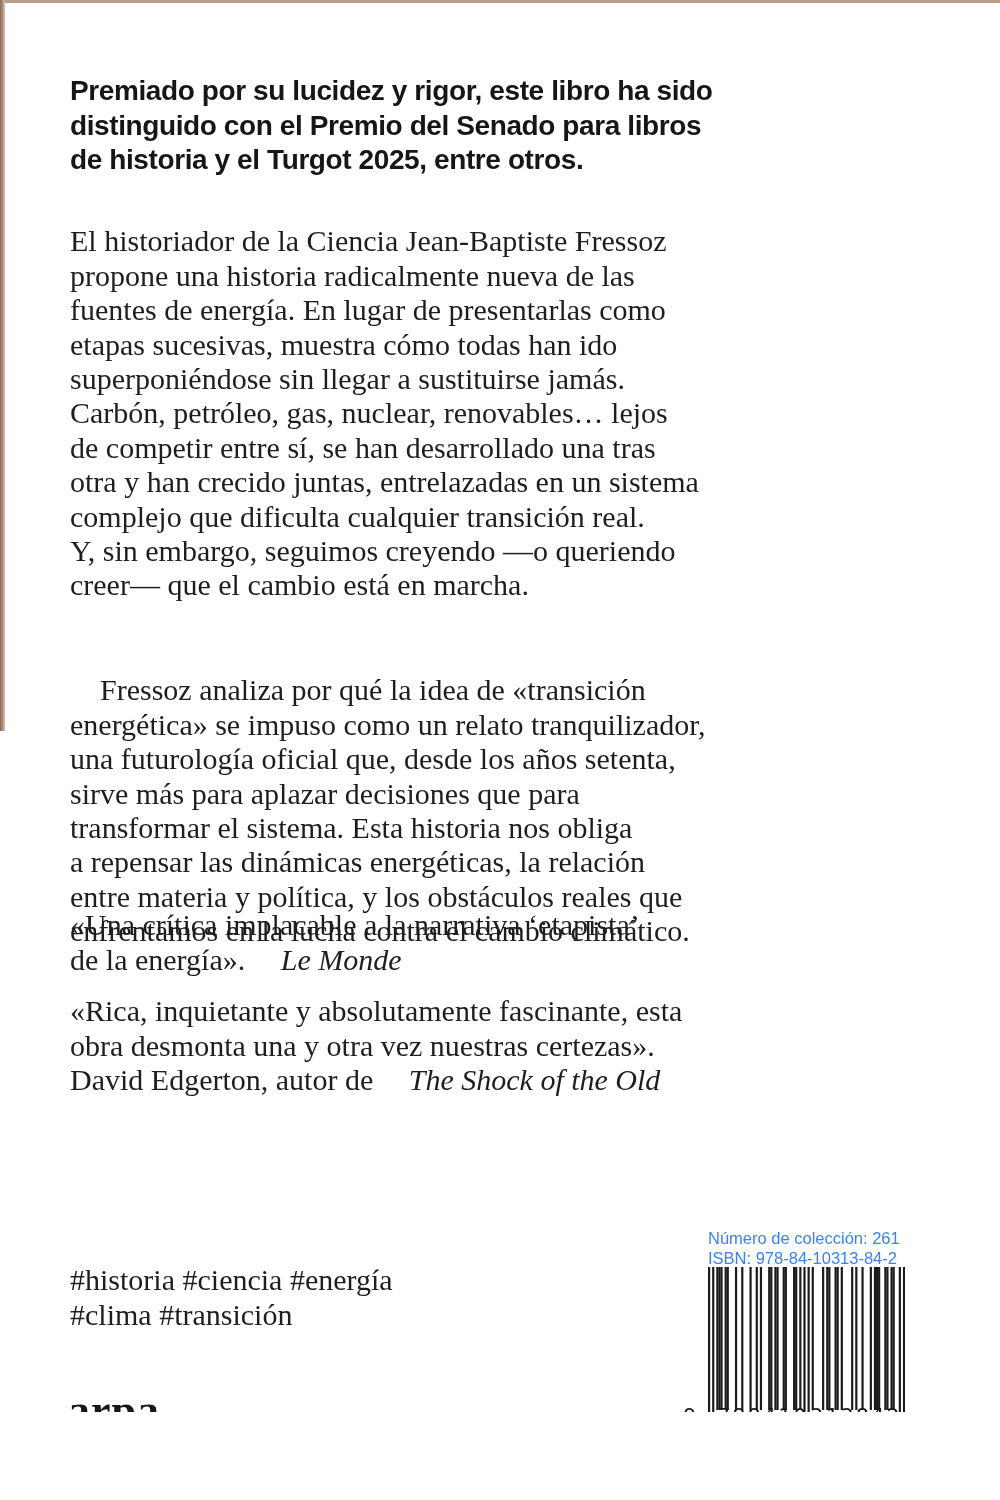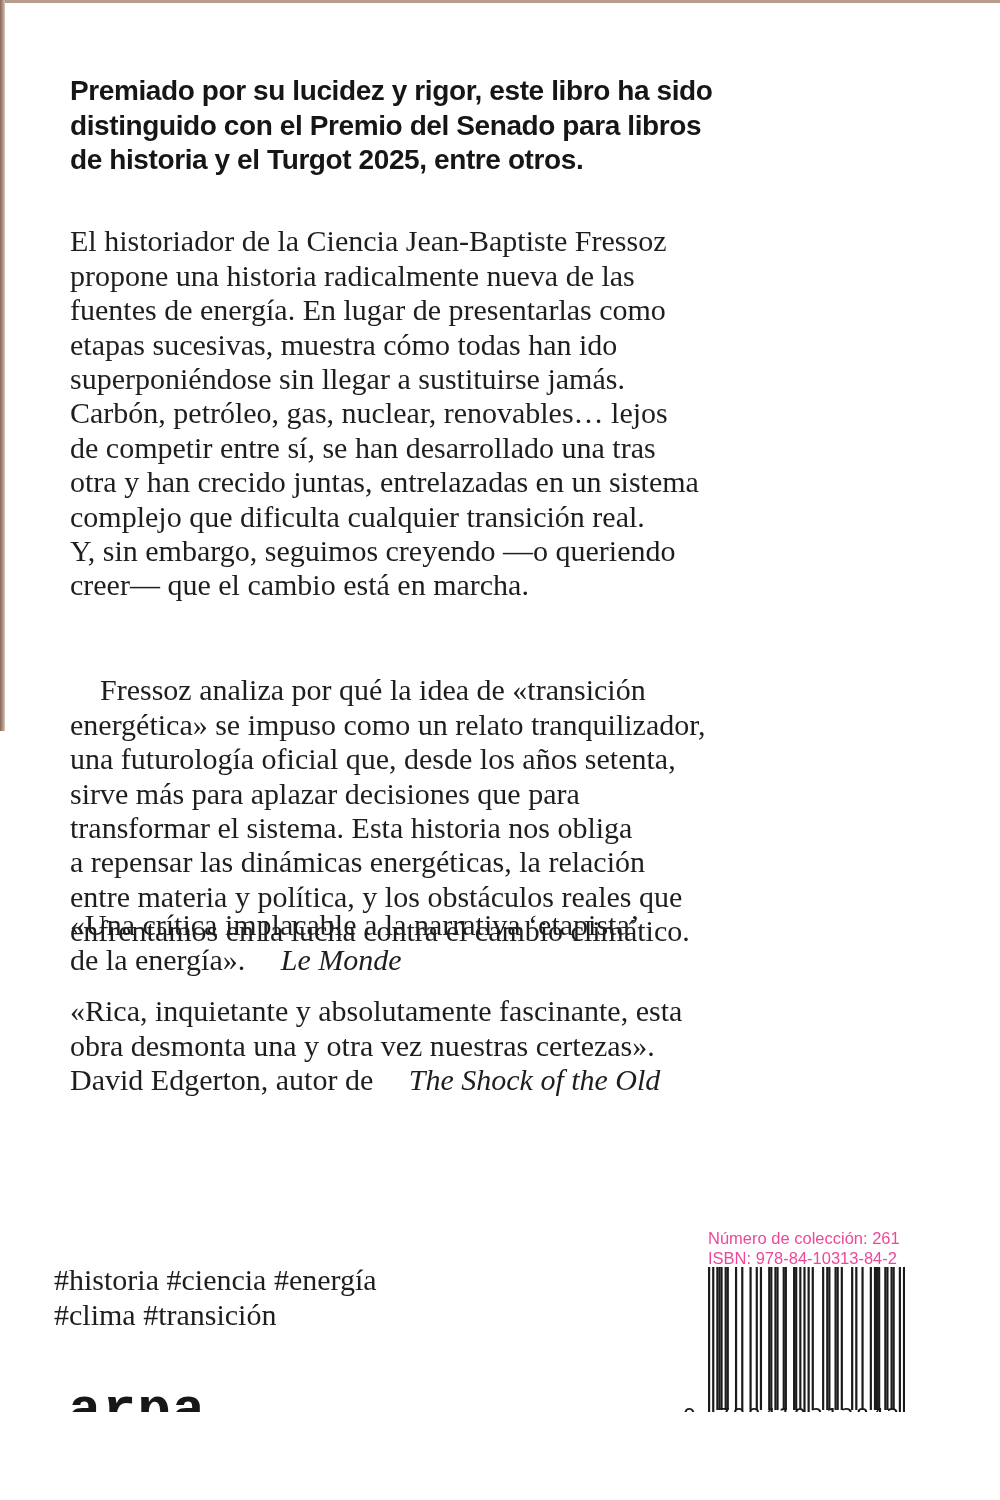--- a/index.html
+++ b/index.html
@@ -37,37 +37,37 @@
   .quote{
     position:absolute;left:70px;width:880px;
     font-size:30px;line-height:34.4px;
     white-space:pre-line;
   }
   .quote i{font-style:italic;margin-left:28px;}
   #quote-1{top:874px;}
   #quote-2{top:960px;}
   #quote-3{top:1080px;}
   .hashtags{
-    position:absolute;left:54px;top:1262px;width:600px;
+    position:absolute;left:70px;top:1262px;width:600px;
     font-size:30px;line-height:35px;
     white-space:pre-line;
   }
   .publisher-logo{
     position:absolute;left:68px;top:1376px;
-    font-family:Liberation Mono, monospace;
+    font-family:Liberation Serif, serif;
     font-weight:bold;
-    font-size:56px;line-height:70px;
+    font-size:44px;line-height:70px;
     letter-spacing:1px;
     color:#17171a;
   }
   .collection-block{
     position:absolute;left:708px;top:1228px;width:260px;
     font-family:"Liberation Sans",sans-serif;
     font-size:16.5px;line-height:20px;
-    color:#ec4899;
+    color:#3b82f6;
     white-space:pre-line;
   }
   .barcode-svg{
     position:absolute;left:708px;top:1267px;
   }
   .barcode-digit{
     position:absolute;
     font-family:"DejaVu Sans Mono","Liberation Mono",monospace;
     font-size:22px;line-height:24px;
     color:#19191b;

